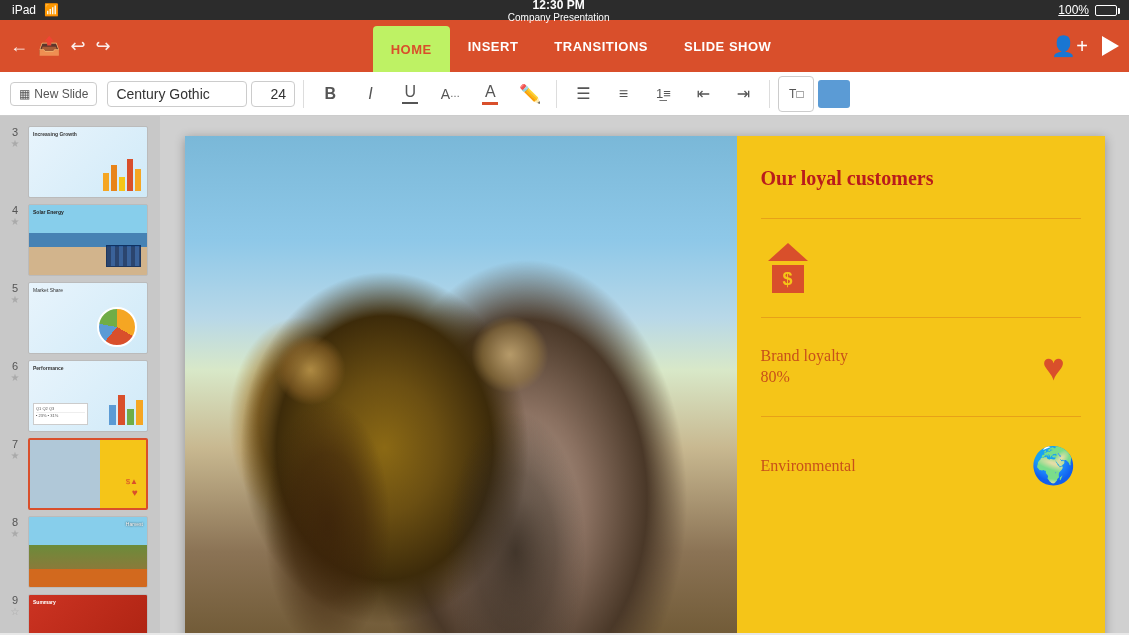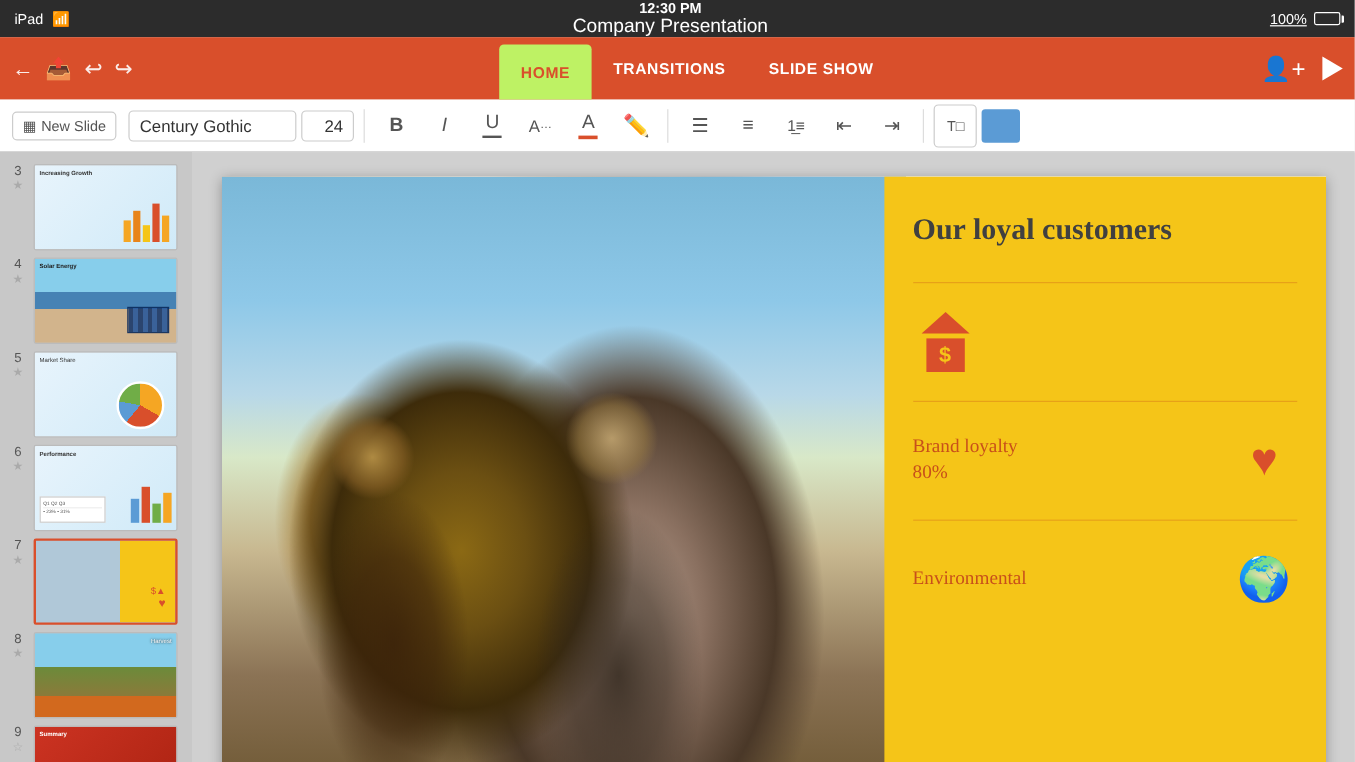--- a/index.html
+++ b/index.html
@@ -2,32 +2,32 @@
 <html><head>
   <meta charset="utf-8">
   <style>
     * { box-sizing: border-box; margin: 0; padding: 0; }
     body { font-family: 'Helvetica Neue', Arial, sans-serif; background: #e8e8e8; width: 1129px; height: 635px; overflow: hidden; }
 
     
     .status-bar {
       background: #2c2c2c;
       color: white;
-      height: 31px;
+      height: 20px;
       display: flex;
       align-items: center;
       justify-content: space-between;
       padding: 0 12px;
       font-size: 12px;
       font-weight: 500;
     }
     .status-left { display: flex; align-items: center; gap: 8px; }
     .status-center { display: flex; flex-direction: column; align-items: center; font-size: 11px; }
     .status-center .time { font-weight: bold; font-size: 12px; }
-    .status-center .doc-title { font-size: 16px; }
+    .status-center .doc-title { font-size: 10px; }
     .status-right { display: flex; align-items: center; gap: 6px; font-size: 12px; text-decoration: underline; }
     .battery-icon { display: inline-block; width: 22px; height: 11px; border: 1.5px solid white; border-radius: 2px; position: relative; }
     .battery-icon::after { content: ''; position: absolute; right: -4px; top: 2px; width: 2px; height: 6px; background: white; border-radius: 0 1px 1px 0; }
     .battery-fill { background: white; height: 100%; width: 100%; border-radius: 1px; }
 
     
     .toolbar {
       background: #d94f2b;
       height: 52px;
       display: flex;
@@ -201,23 +201,23 @@
       width: 40%;
       height: 100%;
       background: #f5c518;
       display: flex;
       flex-direction: column;
       padding: 30px 24px;
       gap: 0;
     }
 
     .slide-title {
-      font-size: 25px;
+      font-size: 20px;
       font-weight: bold;
-      color: #404040;
+      color: #b91c1c;
       line-height: 1.2;
       margin-bottom: 28px;
       font-family: 'Georgia', serif;
     }
 
     .stat-row {
       display: flex;
       align-items: center;
       justify-content: space-between;
       margin-bottom: 22px;
@@ -312,20 +312,21 @@
 
 <div class="toolbar">
   <div class="toolbar-left">
     <span class="nav-btn">←</span>
     <span class="nav-btn">📤</span>
     <span class="nav-btn">↩</span>
     <span class="nav-btn">↪</span>
   </div>
   <div class="tab-area">
     <div class="tab active">HOME</div>
+    <div class="tab">INSERT</div>
     <div class="tab">TRANSITIONS</div>
     <div class="tab">SLIDE SHOW</div>
   </div>
   <div class="toolbar-right">
     <span class="person-add">👤+</span>
     <div class="play-btn"></div>
   </div>
 </div>
 
 <div class="format-bar">

